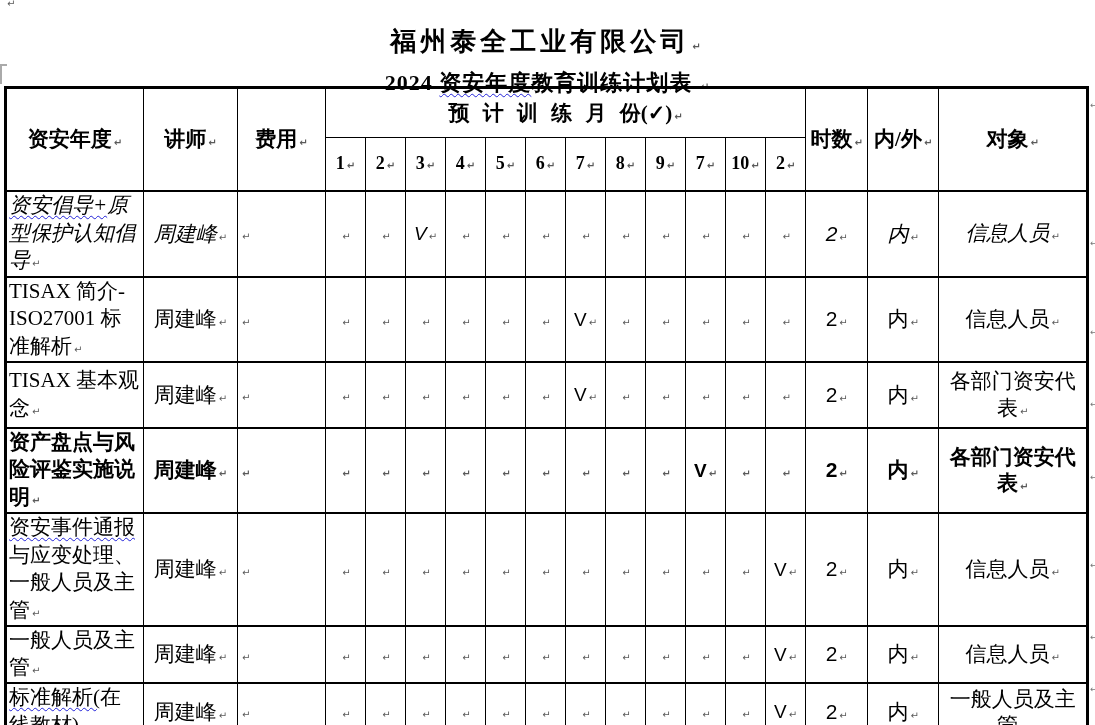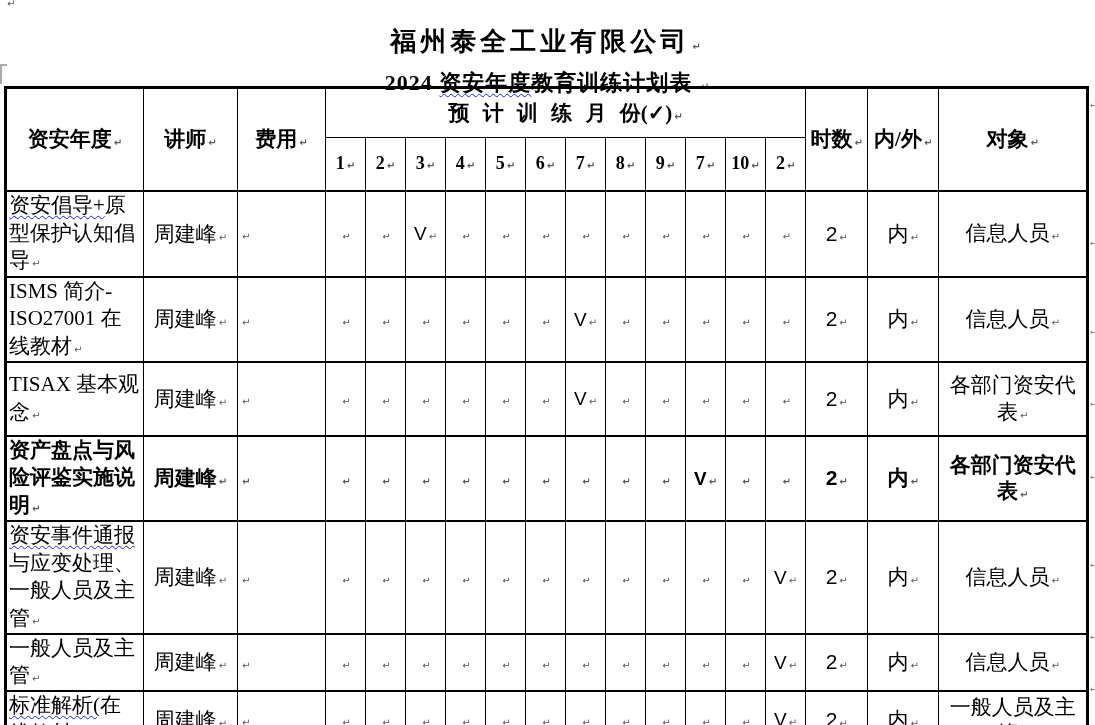--- a/index.html
+++ b/index.html
@@ -88,61 +88,61 @@
         <th class="center"><span>6</span><span class="pilcrow">↵</span></th>
         <th class="center"><span>7</span><span class="pilcrow">↵</span></th>
         <th class="center"><span>8</span><span class="pilcrow">↵</span></th>
         <th class="center"><span>9</span><span class="pilcrow">↵</span></th>
         <th class="center"><span>7</span><span class="pilcrow">↵</span></th>
         <th class="center"><span>10</span><span class="pilcrow">↵</span></th>
         <th class="center"><span>2</span><span class="pilcrow">↵</span></th>
       </tr>
     </thead>
     <tbody id="tbody">
-        <tr class="data-row" style="height: 86px;">
+        <tr class="data-row" style="height: 86px; font-style: italic;">
           <td class="course"><span class="squiggle">资安倡导+</span><span>原型保护认知倡导</span><span class="pilcrow">↵</span></td>
           <td class="center"><span>周建峰</span><span class="pilcrow">↵</span></td>
           <td class="fee"><span class="pilcrow">↵</span></td>
           <td class="month"><span class="pilcrow">↵</span></td>
           <td class="month"><span class="pilcrow">↵</span></td>
           <td class="month"><span class="check">V</span><span class="pilcrow">↵</span></td>
           <td class="month"><span class="pilcrow">↵</span></td>
           <td class="month"><span class="pilcrow">↵</span></td>
           <td class="month"><span class="pilcrow">↵</span></td>
           <td class="month"><span class="pilcrow">↵</span></td>
           <td class="month"><span class="pilcrow">↵</span></td>
           <td class="month"><span class="pilcrow">↵</span></td>
           <td class="month"><span class="pilcrow">↵</span></td>
           <td class="month"><span class="pilcrow">↵</span></td>
           <td class="month"><span class="pilcrow">↵</span></td>
           <td class="center num"><span>2</span><span class="pilcrow">↵</span></td>
           <td class="center"><span>内</span><span class="pilcrow">↵</span></td>
           <td class="center target"><span>信息人员</span><span class="pilcrow">↵</span></td>
         </tr>
         <tr class="data-row" style="height: 85px;">
-          <td class="course"><span class="squiggle"></span><span>ISMS 简介-ISO27001 在线教材</span><span class="pilcrow">↵</span></td>
-          <td class="center"><span>周建峰</span><span class="pilcrow">↵</span></td>
-          <td class="fee"><span class="pilcrow">↵</span></td>
-          <td class="month"><span class="pilcrow">↵</span></td>
-          <td class="month"><span class="pilcrow">↵</span></td>
-          <td class="month"><span class="pilcrow">↵</span></td>
-          <td class="month"><span class="pilcrow">↵</span></td>
-          <td class="month"><span class="pilcrow">↵</span></td>
-          <td class="month"><span class="pilcrow">↵</span></td>
-          <td class="month"><span class="check">V</span><span class="pilcrow">↵</span></td>
-          <td class="month"><span class="pilcrow">↵</span></td>
-          <td class="month"><span class="pilcrow">↵</span></td>
-          <td class="month"><span class="pilcrow">↵</span></td>
-          <td class="month"><span class="pilcrow">↵</span></td>
-          <td class="month"><span class="pilcrow">↵</span></td>
-          <td class="center num"><span>2</span><span class="pilcrow">↵</span></td>
-          <td class="center"><span>内</span><span class="pilcrow">↵</span></td>
-          <td class="center target"><span>信息人员</span><span class="pilcrow">↵</span></td>
-        </tr>
-        <tr class="data-row" style="height: 74px;">
+          <td class="course"><span class="squiggle"></span><span>TISAX 简介-ISO27001 标准解析</span><span class="pilcrow">↵</span></td>
+          <td class="center"><span>周建峰</span><span class="pilcrow">↵</span></td>
+          <td class="fee"><span class="pilcrow">↵</span></td>
+          <td class="month"><span class="pilcrow">↵</span></td>
+          <td class="month"><span class="pilcrow">↵</span></td>
+          <td class="month"><span class="pilcrow">↵</span></td>
+          <td class="month"><span class="pilcrow">↵</span></td>
+          <td class="month"><span class="pilcrow">↵</span></td>
+          <td class="month"><span class="pilcrow">↵</span></td>
+          <td class="month"><span class="check">V</span><span class="pilcrow">↵</span></td>
+          <td class="month"><span class="pilcrow">↵</span></td>
+          <td class="month"><span class="pilcrow">↵</span></td>
+          <td class="month"><span class="pilcrow">↵</span></td>
+          <td class="month"><span class="pilcrow">↵</span></td>
+          <td class="month"><span class="pilcrow">↵</span></td>
+          <td class="center num"><span>2</span><span class="pilcrow">↵</span></td>
+          <td class="center"><span>内</span><span class="pilcrow">↵</span></td>
+          <td class="center target"><span>信息人员</span><span class="pilcrow">↵</span></td>
+        </tr>
+        <tr class="data-row" style="height: 66px;">
           <td class="course"><span class="squiggle"></span><span>TISAX 基本观念</span><span class="pilcrow">↵</span></td>
           <td class="center"><span>周建峰</span><span class="pilcrow">↵</span></td>
           <td class="fee"><span class="pilcrow">↵</span></td>
           <td class="month"><span class="pilcrow">↵</span></td>
           <td class="month"><span class="pilcrow">↵</span></td>
           <td class="month"><span class="pilcrow">↵</span></td>
           <td class="month"><span class="pilcrow">↵</span></td>
           <td class="month"><span class="pilcrow">↵</span></td>
           <td class="month"><span class="pilcrow">↵</span></td>
           <td class="month"><span class="check">V</span><span class="pilcrow">↵</span></td>

